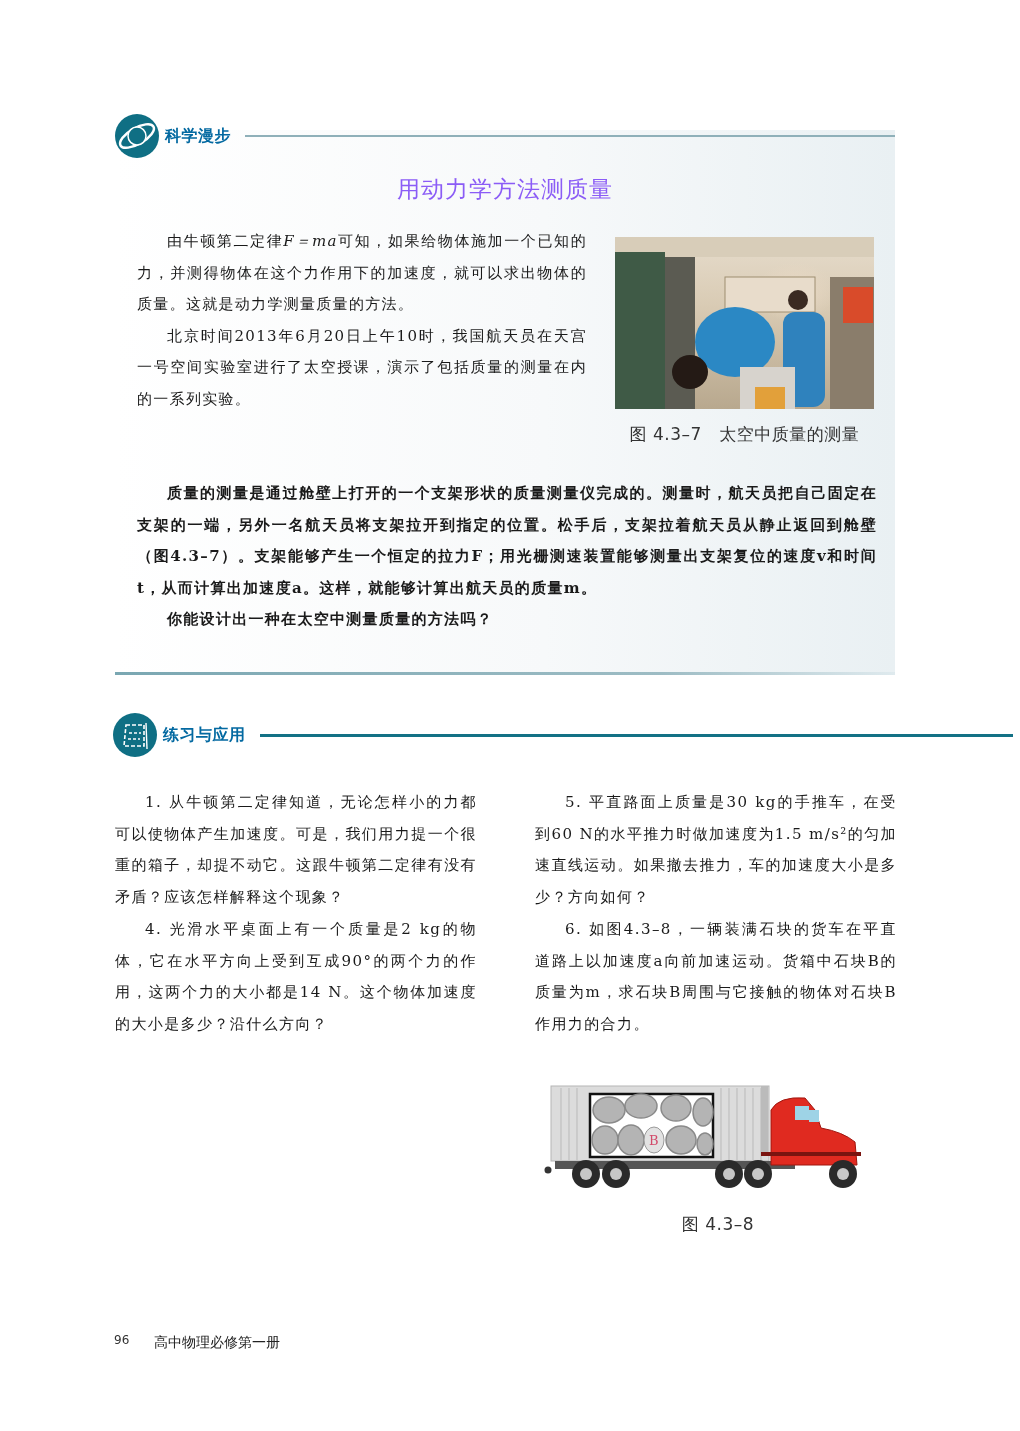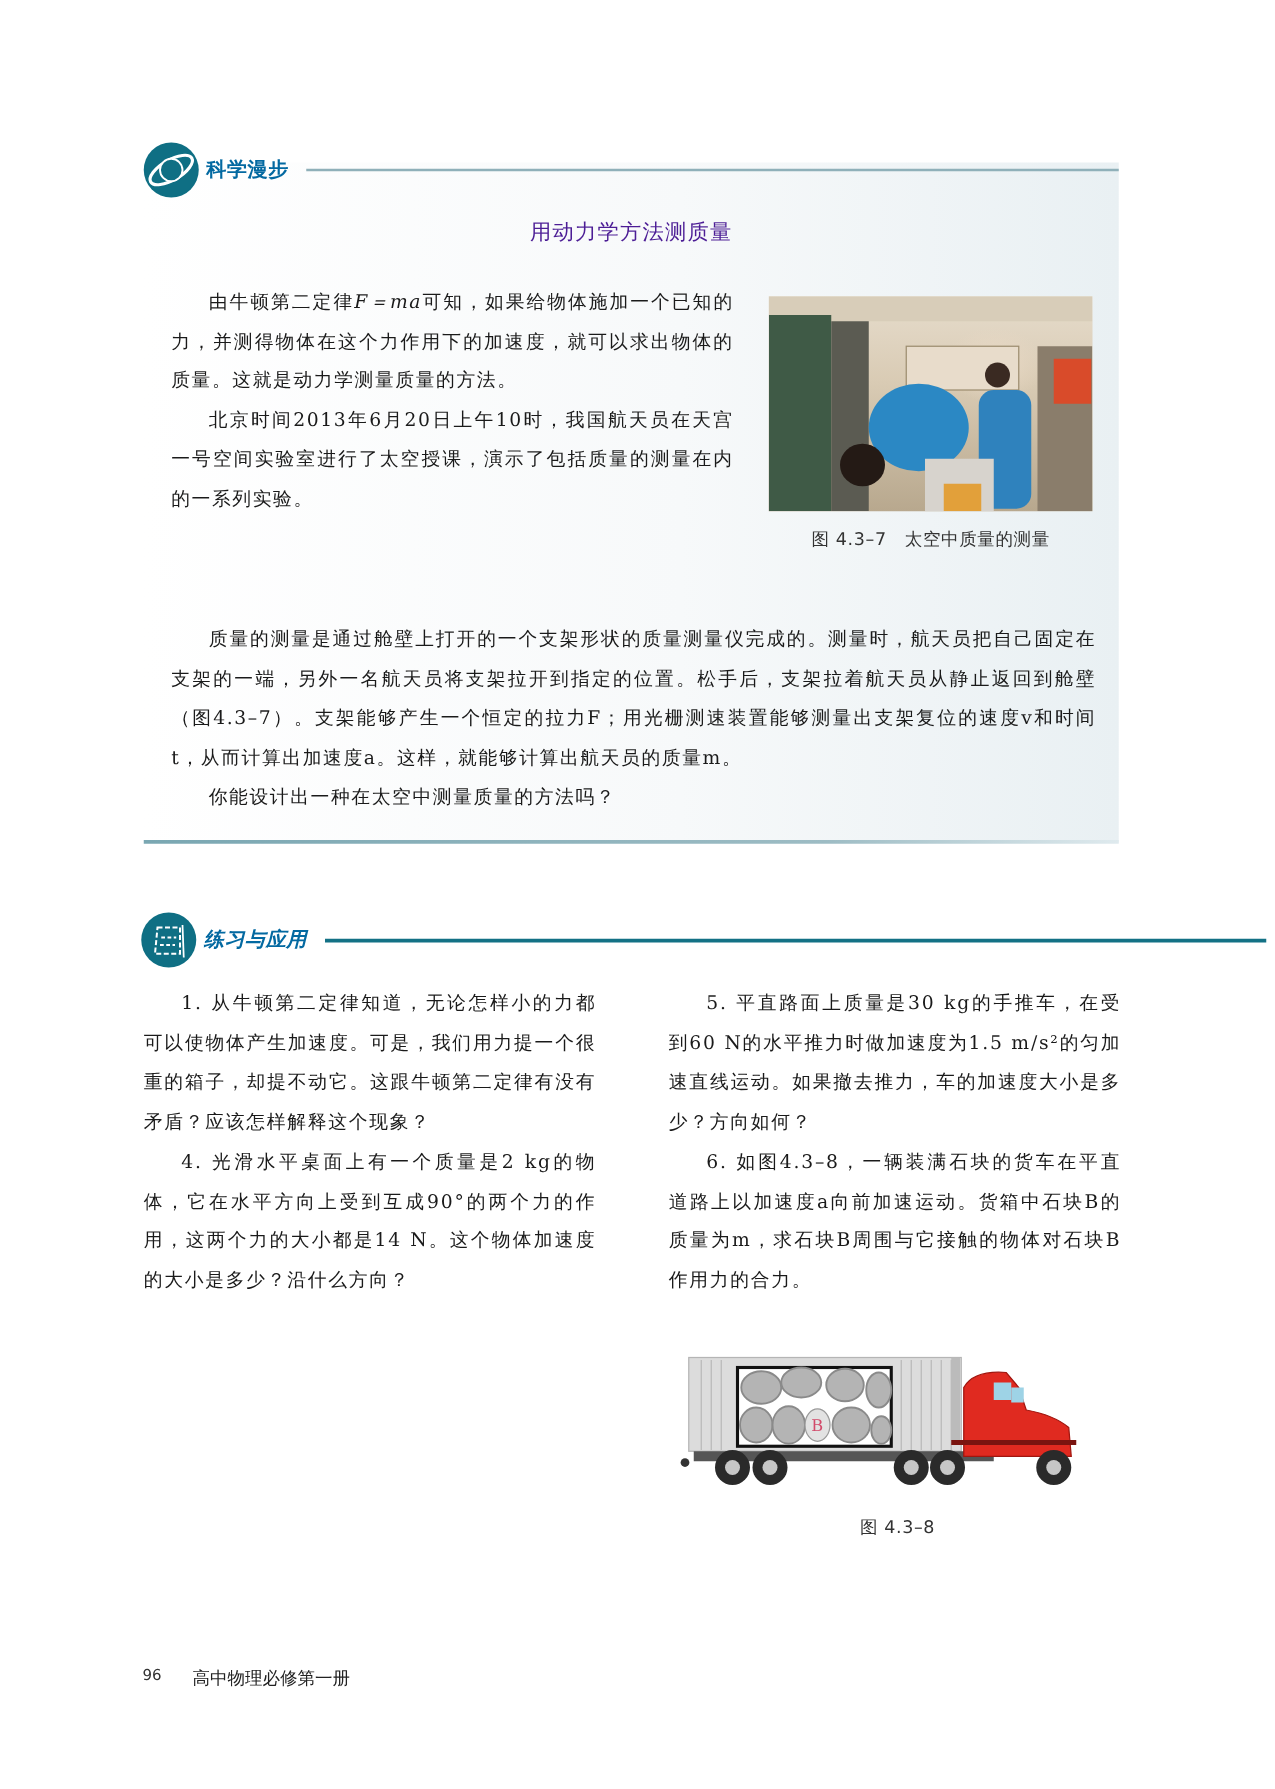--- a/index.html
+++ b/index.html
@@ -22,38 +22,38 @@
   .sec-icon { width: 44px; height: 44px; border-radius: 50%; background: #0f6f84; position: relative; flex: none; }
   .sec-title {
     font-family: "DejaVu Sans", "Liberation Sans", sans-serif; font-weight: bold;
     color: #0369a1; font-size: 16px; margin-left: 6px; letter-spacing: 0.5px;
   }
   .sec-line { height: 2px; background: #8fb0b9; }
   .sec-line.dark { background: #137185; height: 3px; }
 
   .article-title {
     left: 115px; width: 780px; top: 174px; text-align: center;
-    font-family: Liberation Sans, sans-serif; font-size: 17px; color: #4c1d95;
+    font-family: Liberation Sans, sans-serif; font-size: 23px; color: #8b5cf6;
     letter-spacing: 1px;
   }
   .para {
     font-size: 15px; line-height: 31.5px; text-indent: 2em; margin: 0; letter-spacing: 1.3px;
     text-align: justify;
   }
   .para .math { font-style: italic; }
 
   .photo {
     left: 615px; top: 237px; width: 259px; height: 172px;
     background:
       radial-gradient(ellipse 40px 30px at 180px 55px, #e9d9c5 0%, rgba(0,0,0,0) 100%),
       linear-gradient(180deg, #e6dccc 0%, #d9cbb4 40%, #b8a88e 100%);
     overflow: hidden;
   }
   .caption {
-    font-family: "DejaVu Sans", "Liberation Sans", sans-serif; font-size: 14px; color: #333; letter-spacing: 0.5px;
+    font-family: "DejaVu Sans", "Liberation Sans", sans-serif; font-size: 17px; color: #333; letter-spacing: 0.5px;
   }
 
   .ex-col { font-size: 15px; line-height: 31.7px; letter-spacing: 1.4px; }
   .ex-col p { margin: 0; text-indent: 2em; text-align: justify; }
 
   .footer-num { font-family: "DejaVu Sans", "Liberation Sans", sans-serif; font-size: 12px; color: #333; }
   .footer-title { font-family: "DejaVu Sans", "Liberation Sans", sans-serif; font-size: 14px; color: #222; }
 </style>
 </head>
 <body>
@@ -91,26 +91,26 @@
     <ellipse cx="120" cy="105" rx="40" ry="35" fill="#2b88c4"></ellipse>
     <ellipse cx="75" cy="135" rx="18" ry="17" fill="#241a15"></ellipse>
     <rect x="168" y="75" width="42" height="95" rx="12" fill="#2f82bd"></rect>
     <circle cx="183" cy="63" r="10" fill="#3a2a22"></circle>
     <rect x="125" y="130" width="55" height="42" fill="#d7d3cd"></rect>
     <rect x="140" y="150" width="30" height="22" fill="#e2a03a"></rect>
   </svg>
 </div>
 <div class="abs caption" style="left:615px; top:423px; width:259px; text-align:center;">图 4.3–7　太空中质量的测量</div>
 
-<div class="abs" style="left:137px; top:496px; width:740px;">
+<div class="abs" style="left:137px; top:478px; width:740px;font-weight:bold;">
   <p class="para">质量的测量是通过舱壁上打开的一个支架形状的质量测量仪完成的。测量时，航天员把自己固定在支架的一端，另外一名航天员将支架拉开到指定的位置。松手后，支架拉着航天员从静止返回到舱壁（图4.3–7）。支架能够产生一个恒定的拉力F；用光栅测速装置能够测量出支架复位的速度v和时间t，从而计算出加速度a。这样，就能够计算出航天员的质量m。</p>
   <p class="para">你能设计出一种在太空中测量质量的方法吗？</p>
 </div>
 
-<div class="abs sec-head" style="left:113px; top:730px; width:900px;font-style:italic;">
+<div class="abs sec-head" style="left:113px; top:713px; width:900px;">
   <div class="sec-icon">
     <svg width="44" height="44" viewBox="0 0 44 44">
       <circle cx="22" cy="22" r="21" fill="#0f6f84"></circle>
       <path d="M13 12 L31 12 L31 33 L11 33 Z" fill="none" stroke="#ffffff" stroke-width="1.6" stroke-dasharray="4 2"></path>
       <path d="M16 20 L28 20 M15 26 L27 26" stroke="#ffffff" stroke-width="1.6" stroke-dasharray="3 2"></path>
       <path d="M33 10 L34 36" stroke="#ffffff" stroke-width="1.4"></path>
     </svg>
   </div>
   <span class="sec-title">练习与应用</span>
   <div class="sec-line dark" style="flex:1; margin-left:14px;"></div>

